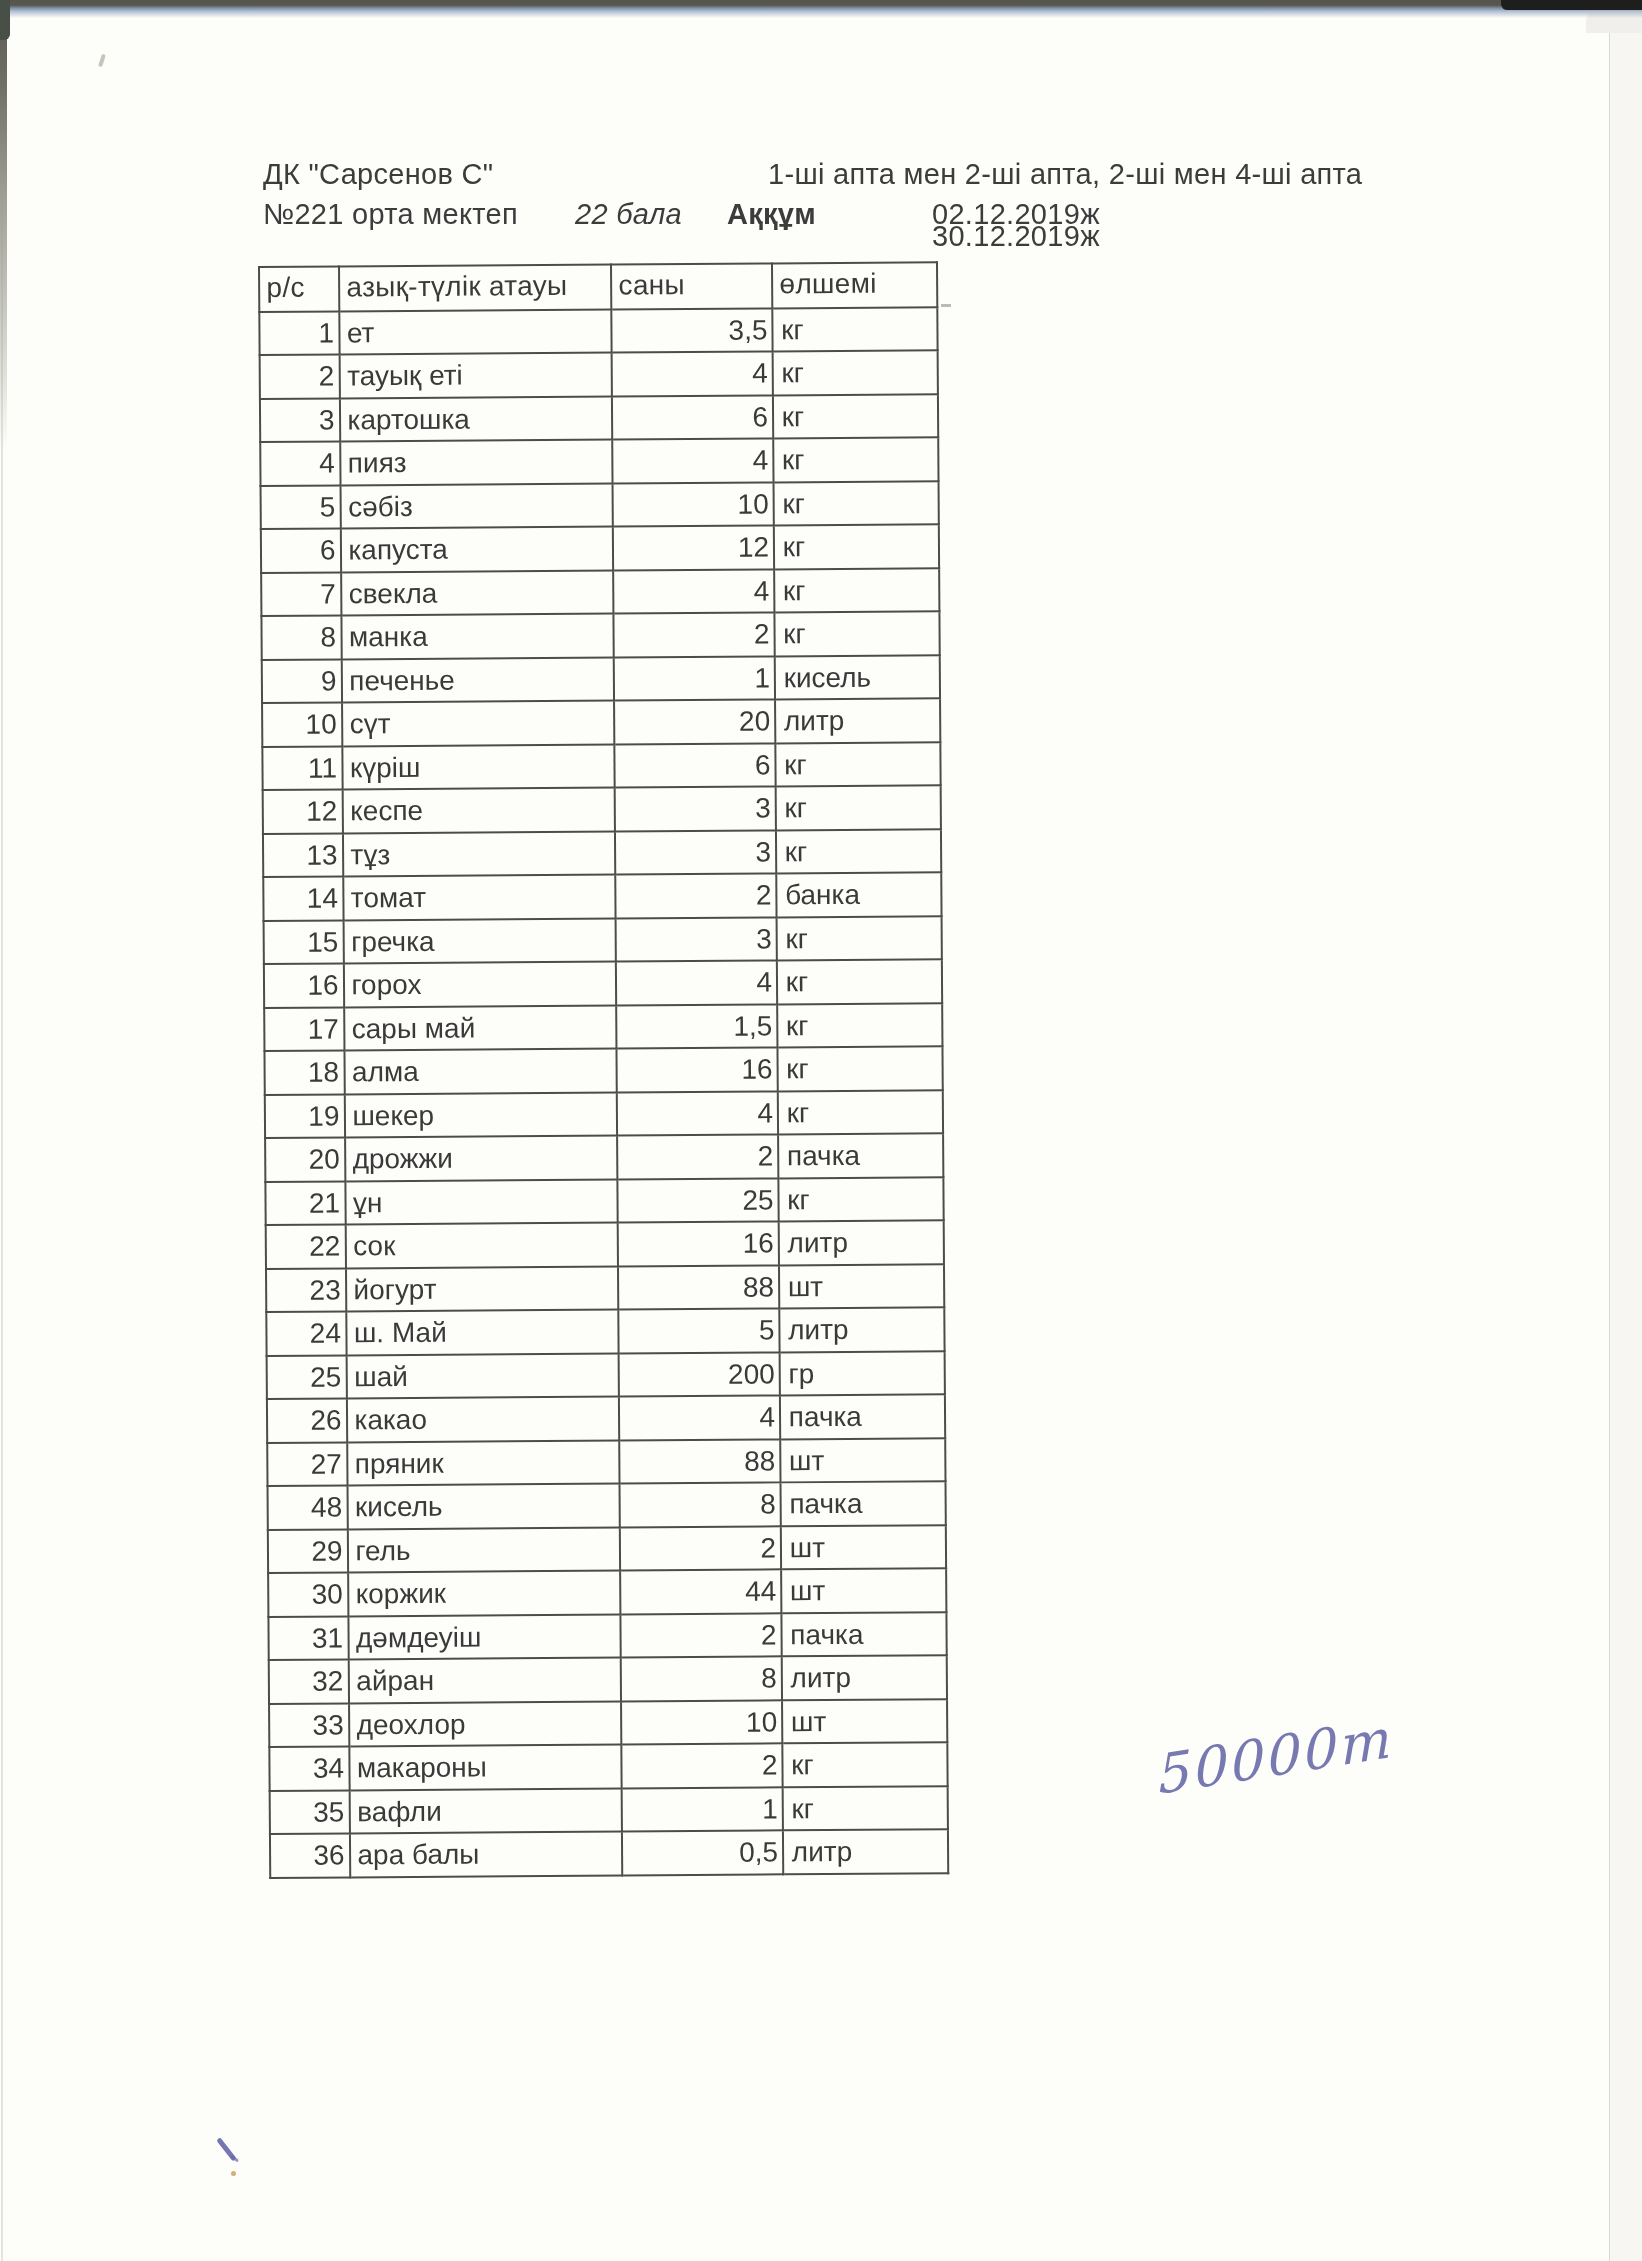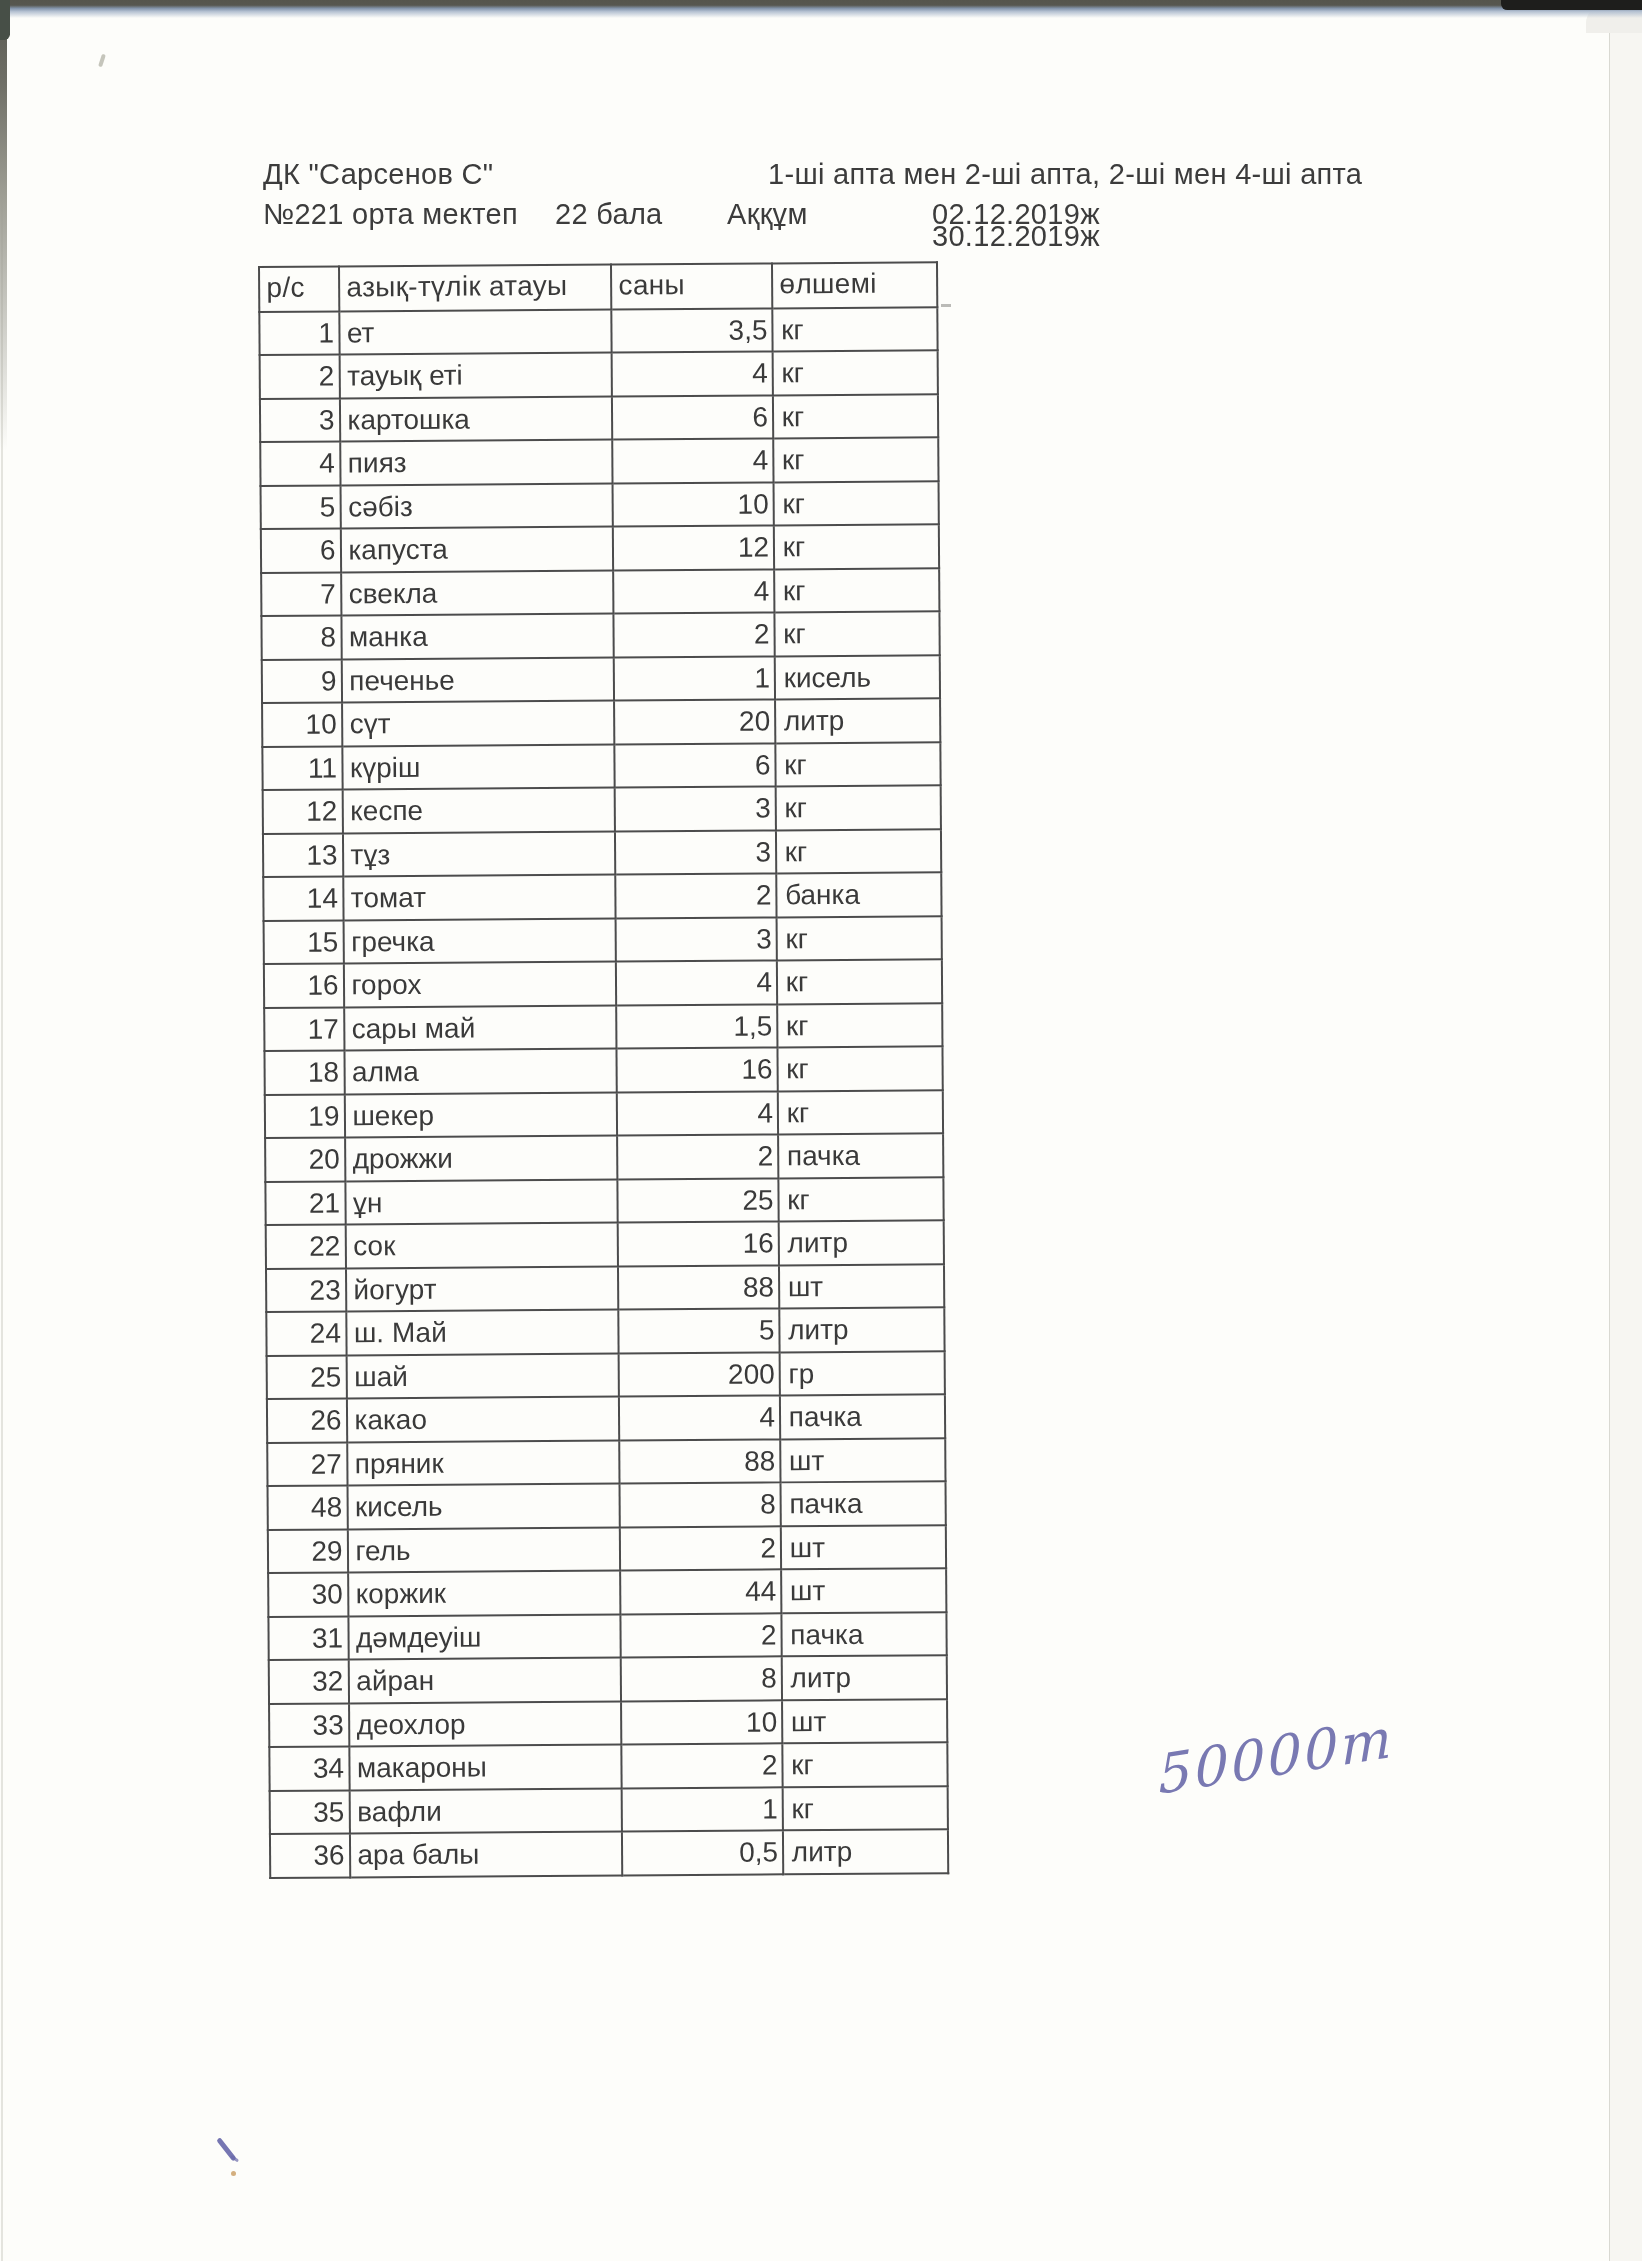--- a/index.html
+++ b/index.html
@@ -72,22 +72,22 @@
     position: absolute; left: 231px; top: 2171px; width: 5.2px; height: 5.2px;
     border-radius: 50%; background: #c99b5f; opacity: .8;
   }
 
   
   .doc-header { position: absolute; top: 0; left: 0; width: 1643px; color: #3c3c3c; }
   .h-line { position: absolute; white-space: nowrap; font-size: 29px; letter-spacing: 0.3px; }
   .h-org      { left: 263px;  top: 158px; }
   .h-weeks    { left: 768px; top: 158px; }
   .h-school   { left: 263px;  top: 198px; }
-  .h-children { left: 555px;  top: 198px; }
-  .h-place    { left: 727px; top: 198px; }
+  .h-children { left: 575px;  top: 198px; font-style: italic; }
+  .h-place    { left: 727px; top: 198px; font-weight: bold; }
   .h-date1    { left: 932px; top: 198px; }
   .h-date2    { left: 932px; top: 220px; }
 
   
   .table-wrap {
     position: absolute; left: 258px; top: 266px;
     transform: rotate(-0.4deg); transform-origin: top left;
   }
   table.supply {
     border-collapse: collapse; table-layout: fixed;

